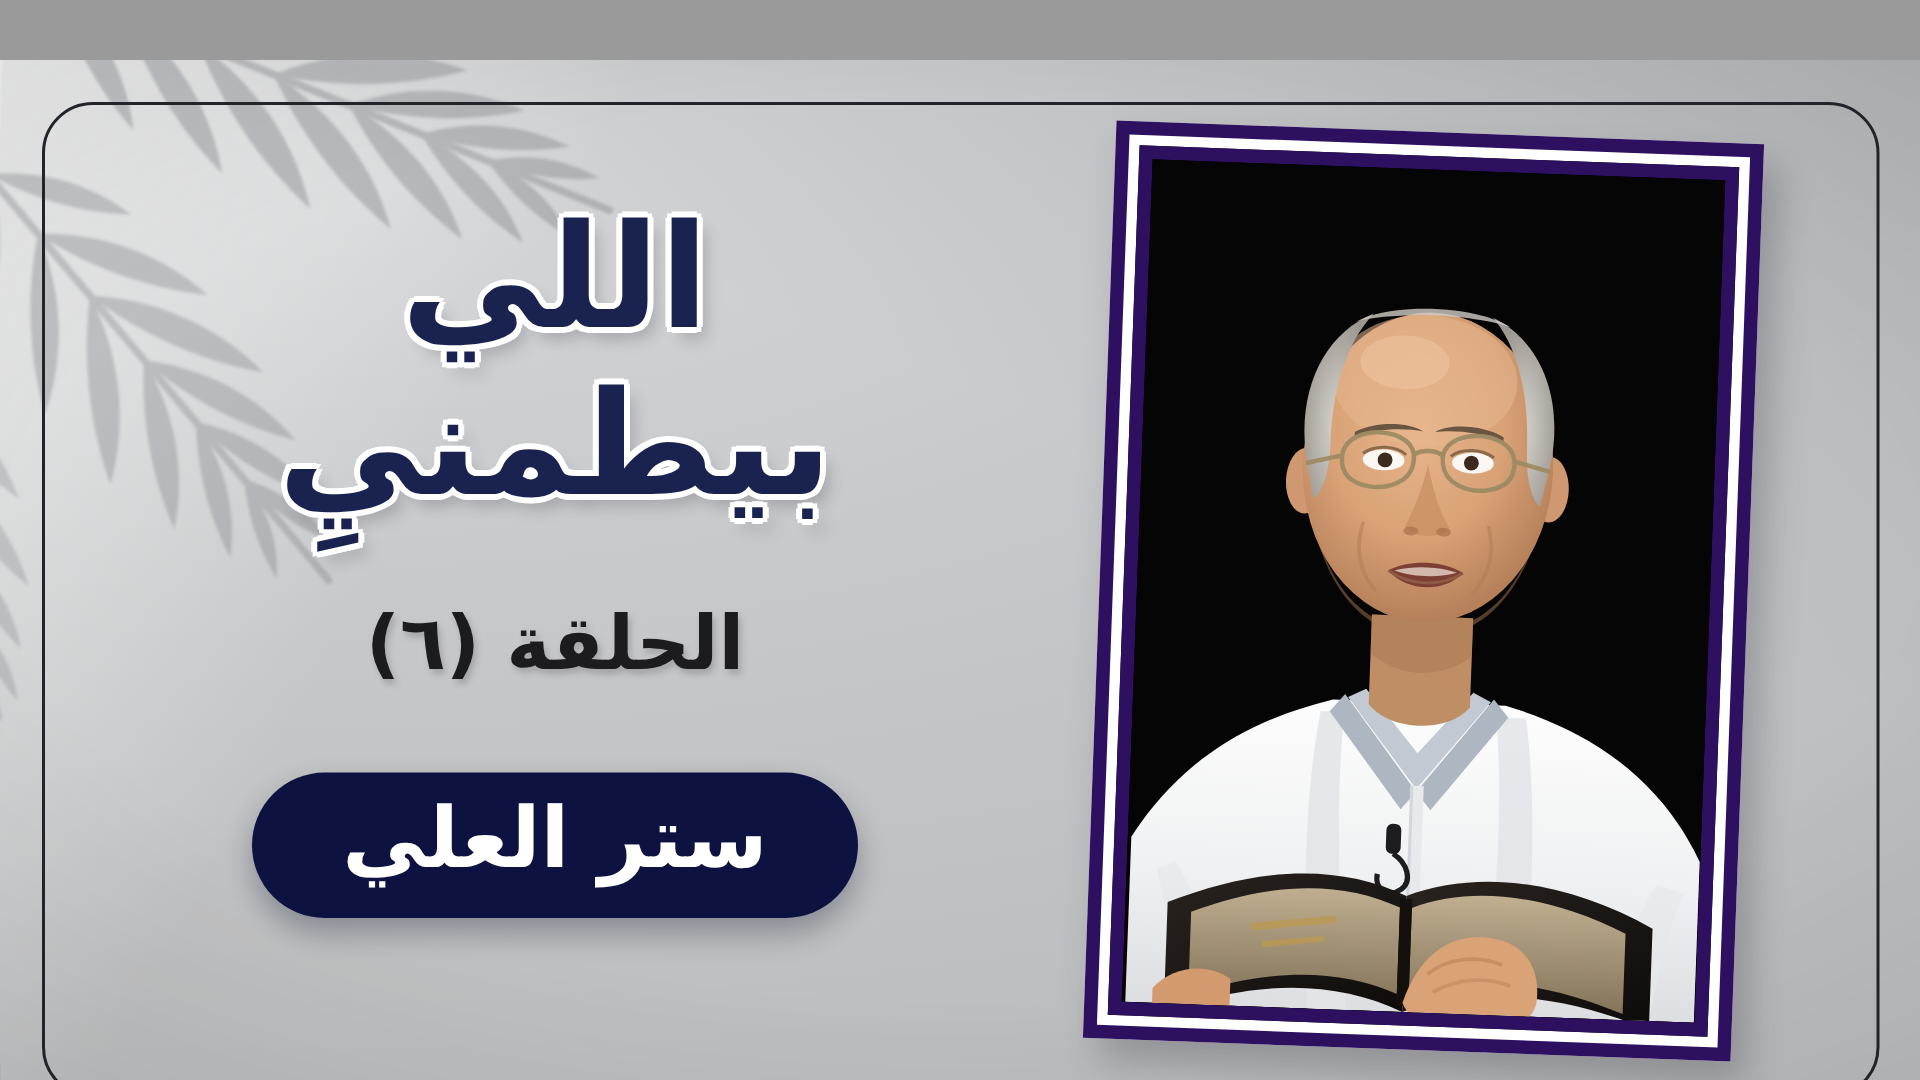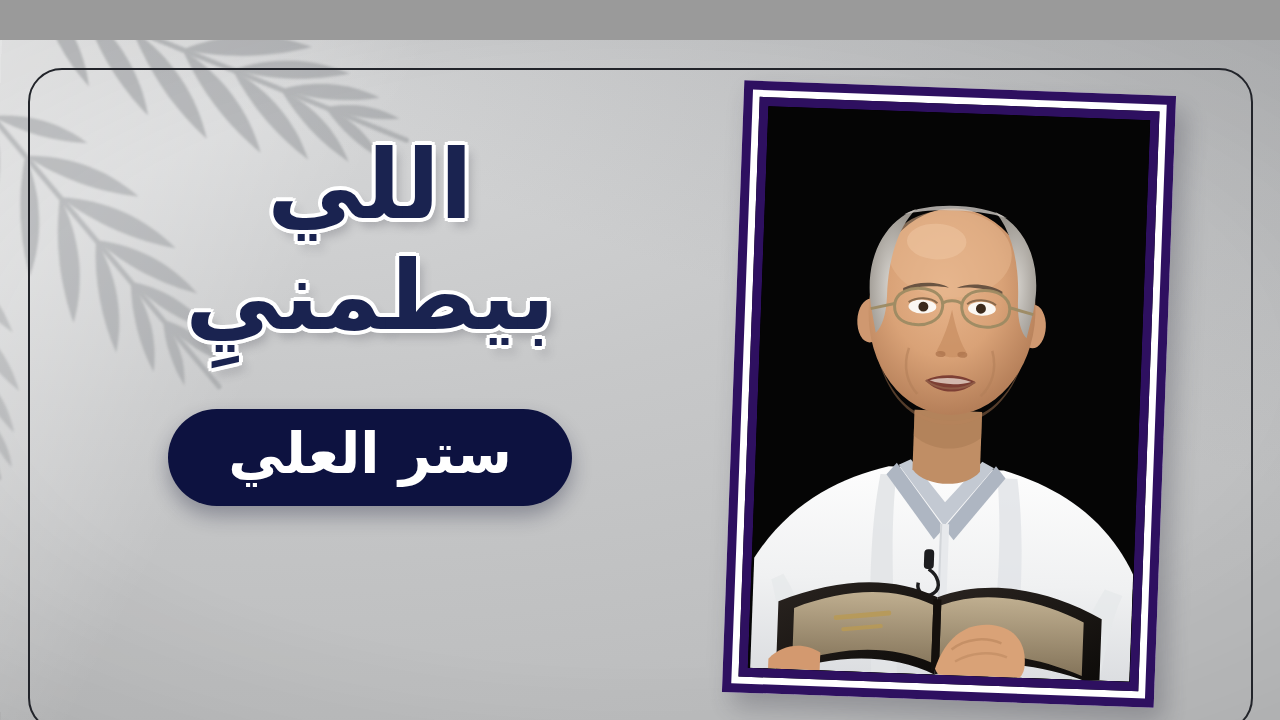--- a/index.html
+++ b/index.html
@@ -335,20 +335,21 @@
     </svg>
   </div>
 
   <div class="bg-vignette"></div>
 
   <div class="card-frame"></div>
 
   <div class="text-col">
     <h1 class="show-title">اللي بيطمنيِ</h1>
 
+    <div class="episode-line">الحلقة (٦)</div>
 
     <div>
       <span class="speaker-pill">ستر العلي</span>
     </div>
   </div>
 
   <div class="photo-wrap">
     <div class="frame-outer"></div>
     <div class="frame-inner">
       <div class="portrait">

